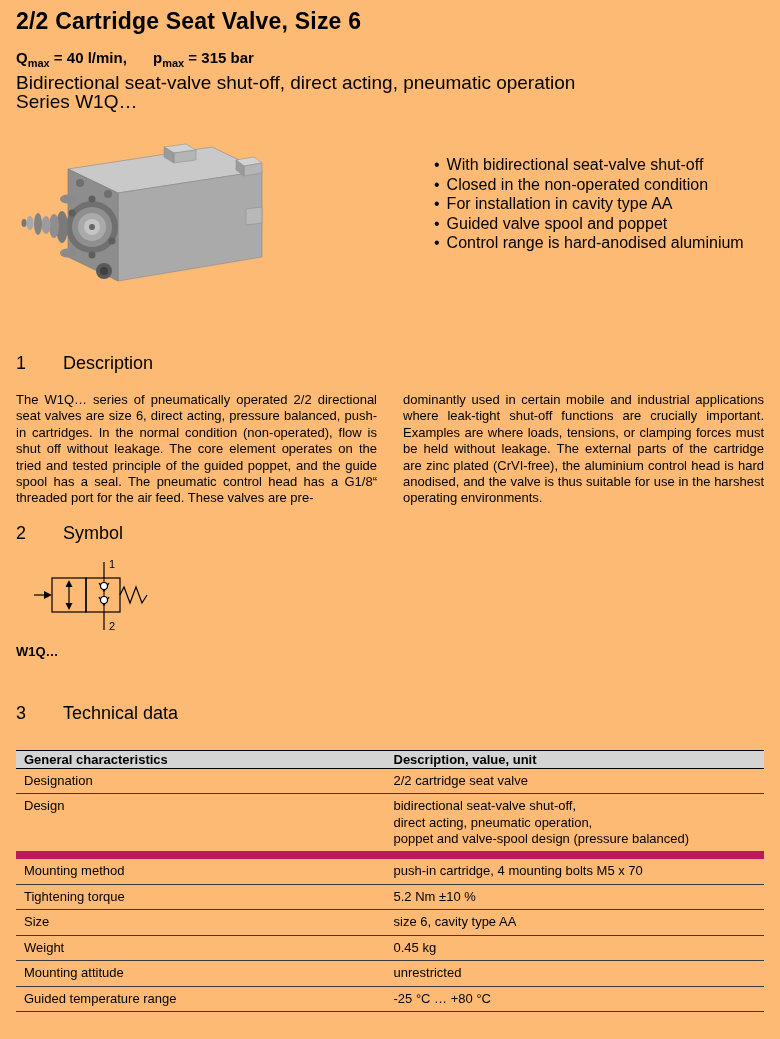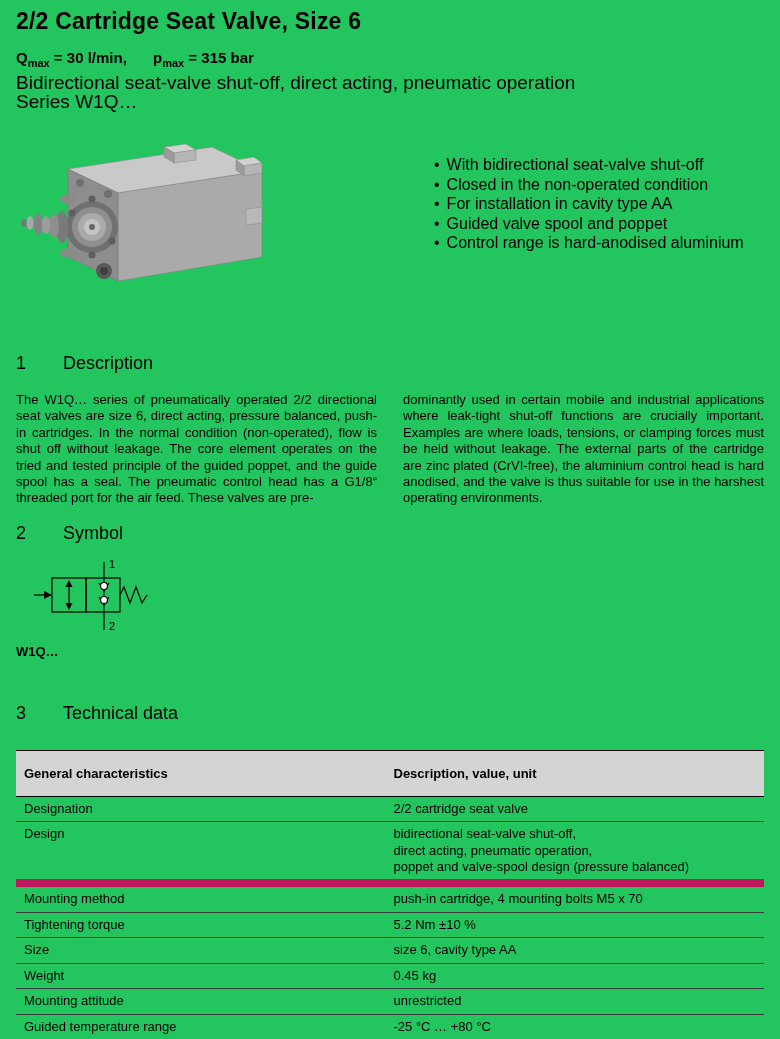--- a/index.html
+++ b/index.html
@@ -1,17 +1,17 @@
 <!DOCTYPE html>
 <html><head>
 <meta charset="utf-8">
 <style>
   html,body{margin:0;padding:0}
   body{background:#ffffff;font-family:"Liberation Sans",sans-serif;color:#000}
-  .page{width:780px;height:1039px;box-sizing:border-box;padding:8px 16px 0 16px;overflow:hidden;background:#22c55e}
+  .page{width:780px;height:1039px;box-sizing:border-box;padding:8px 16px 0 16px;overflow:hidden;background:#fdba74}
 
   .page-title{font-size:23px;font-weight:bold;margin:0 0 14px 0;letter-spacing:.2px}
 
   .spec-line{font-size:15px;font-weight:bold;margin-bottom:4px}
   .spec-line sub{font-size:11px}
   .pmax-spec{margin-left:22px}
   .subtitle-line{font-size:19px;line-height:19px}
 
   .figure-row{display:flex;margin-top:20px;height:178px}
   .product-figure{width:252px}
@@ -26,33 +26,33 @@
   .mt-tech{margin-top:44px}
 
   .desc-cols{display:flex;gap:26px;margin-top:18px}
   .desc-col{flex:1;font-size:13px;line-height:16.4px;text-align:justify}
 
   .symbol-block{margin-top:12px}
   .symbol-svg{display:block;margin-left:2px}
   .symbol-series-label{font-size:13px;font-weight:bold;margin-top:2px}
 
   .tech-table{width:100%;border-collapse:collapse;margin-top:26px;font-size:13px;border-top:1px solid #000}
-  .tech-table th{background:#d4d4d4;text-align:left;font-weight:bold;padding:15px 8px;border-bottom:1px solid #000}
+  .tech-table th{background:#d4d4d4;text-align:left;font-weight:bold;padding:1px 8px;border-bottom:1px solid #000}
   .tech-table td{padding:4px 8px;border-bottom:1px solid #3a3a3a;vertical-align:top;white-space:pre-line;line-height:16.4px}
   .tech-table tr.thick-top td{border-top:8px solid #be185d}
 </style>
 </head>
 <body>
 
 <div class="page">
 
   <h1 class="page-title">2/2 Cartridge Seat Valve, Size 6</h1>
 
   <div class="spec-line">
-    <span class="qmax-spec"><span>Q</span><sub>max</sub><span> = 30 l/min,</span></span>
+    <span class="qmax-spec"><span>Q</span><sub>max</sub><span> = 40 l/min,</span></span>
     <span class="pmax-spec"><span>p</span><sub>max</sub><span> = 315 bar</span></span>
   </div>
   <div class="subtitle-line">Bidirectional seat-valve shut-off, direct acting, pneumatic operation</div>
   <div class="subtitle-line">Series W1Q…</div>
 
   <div class="figure-row">
     <div class="product-figure">
       <svg width="252" height="176" viewBox="0 0 252 176">
 
         <polygon points="52,38 196,16 246,40 102,62" fill="#c9c9c9" stroke="#8a8a8a" stroke-width="0.6"></polygon>

